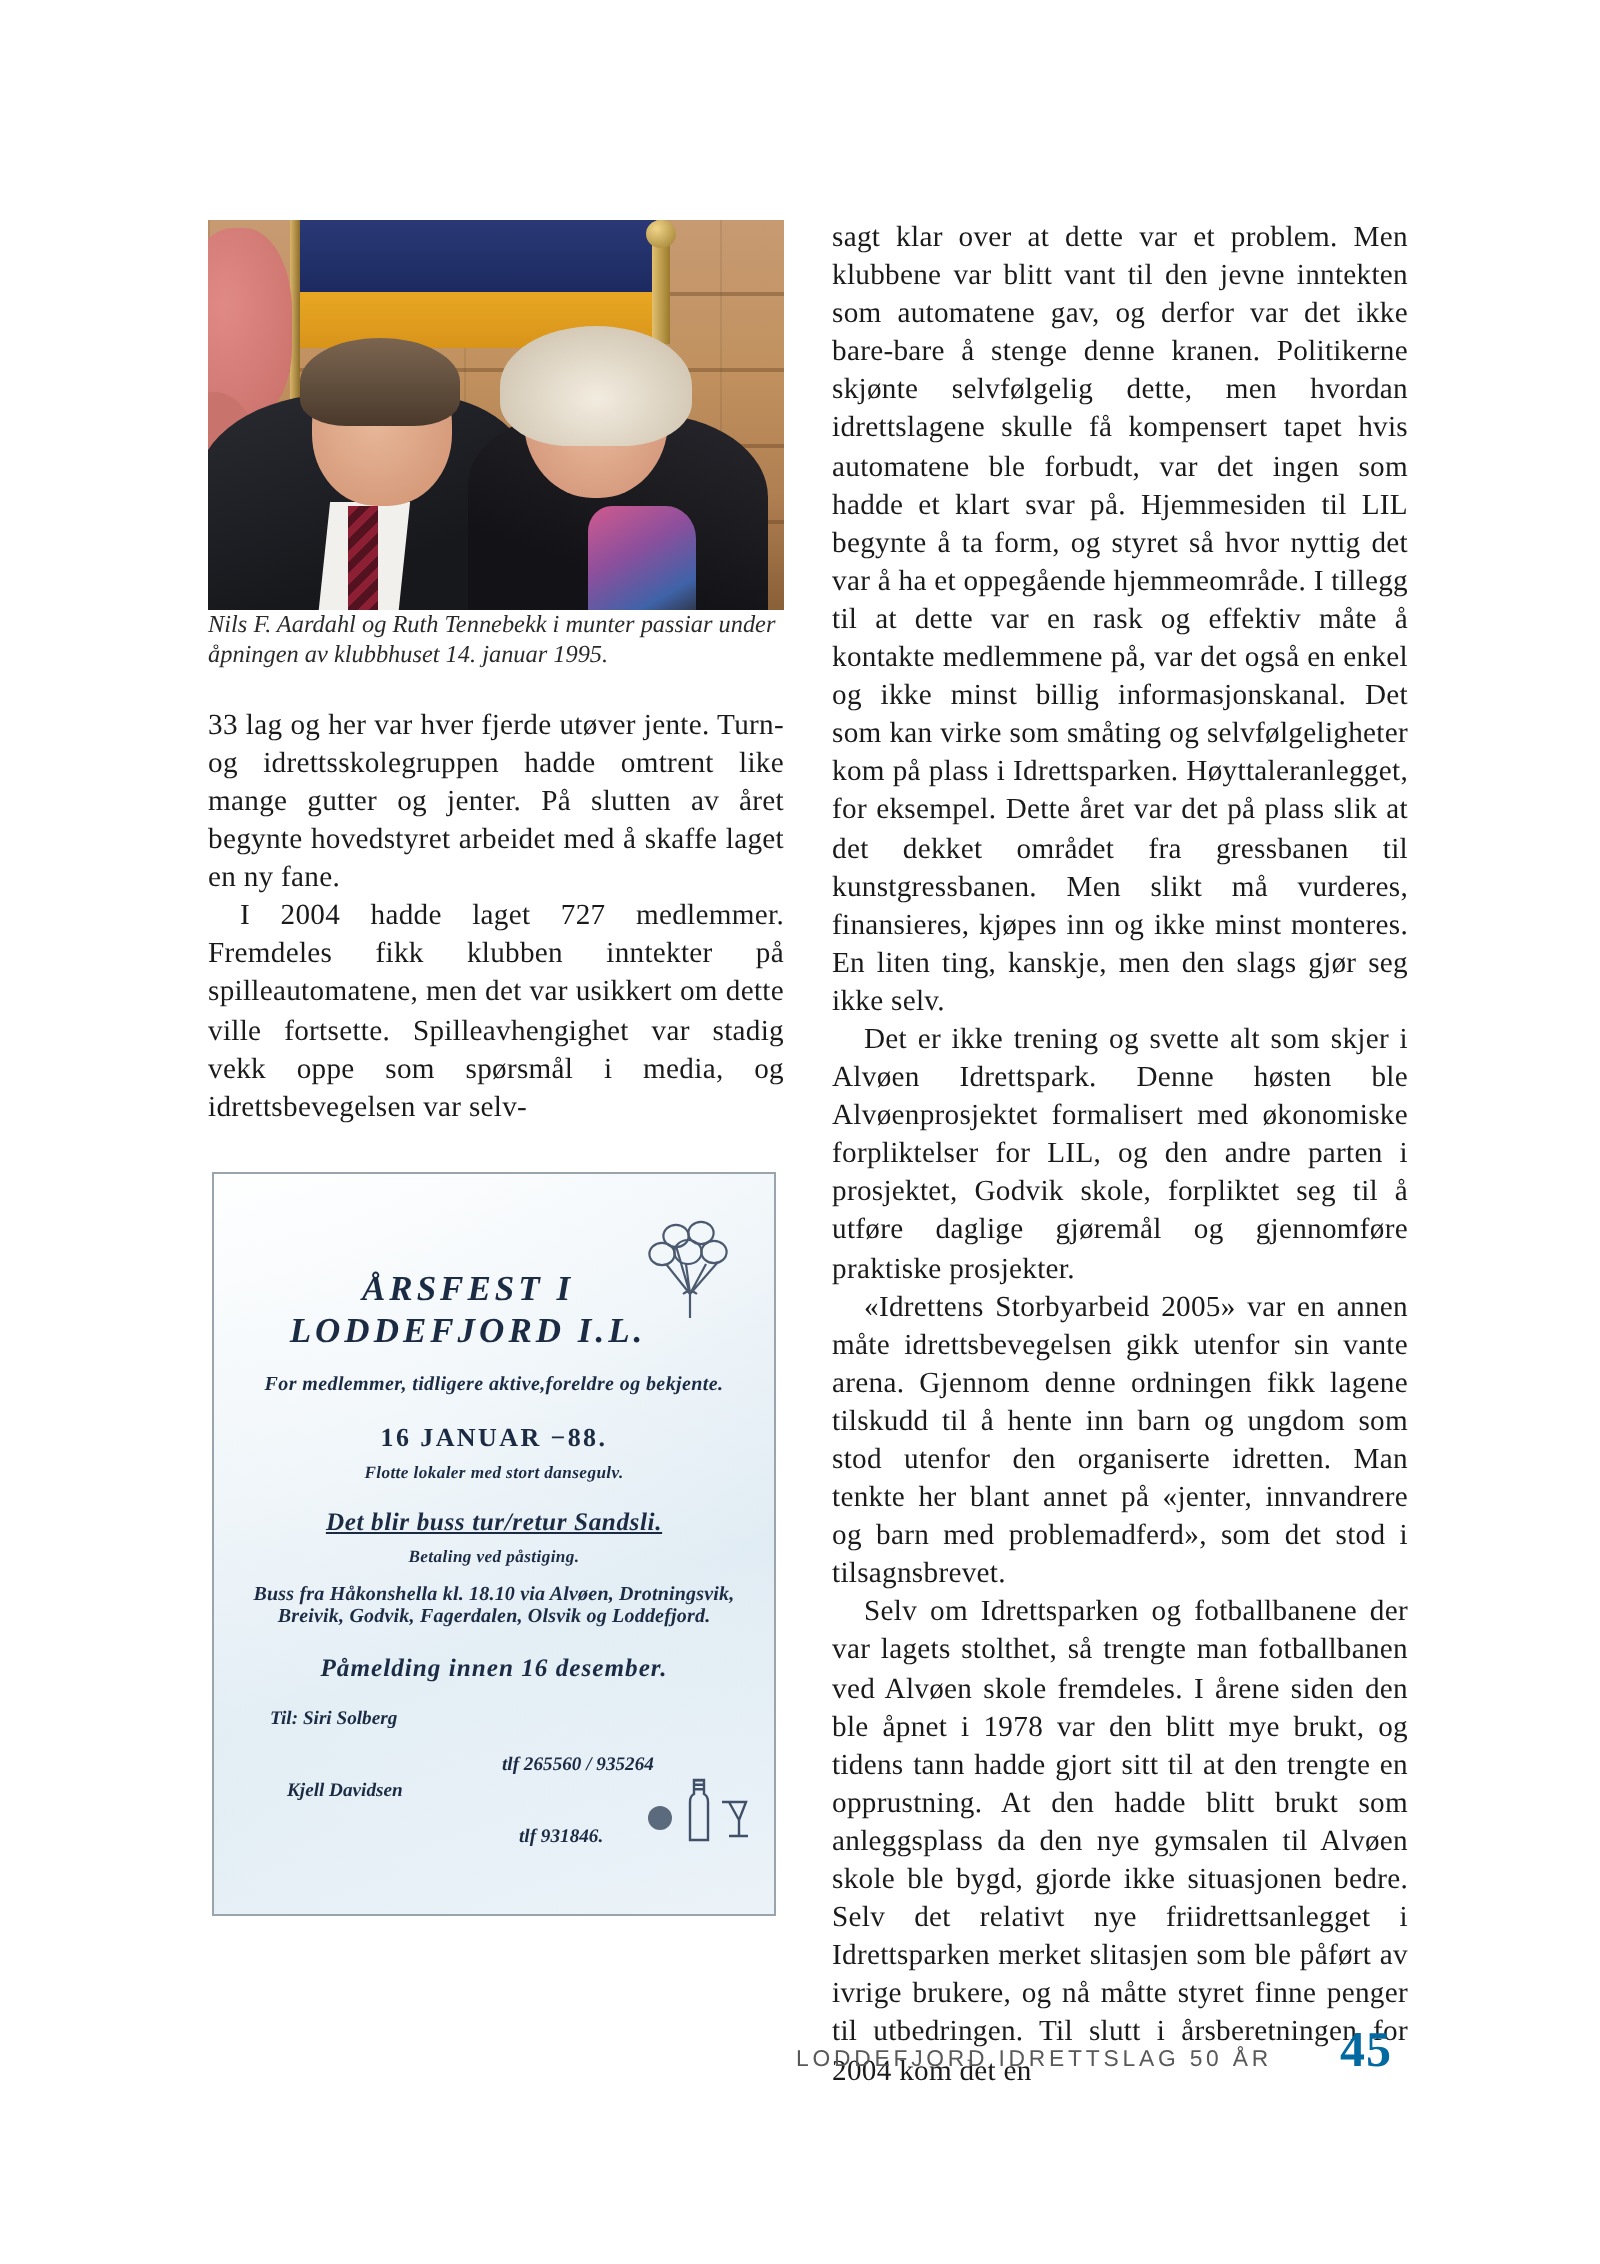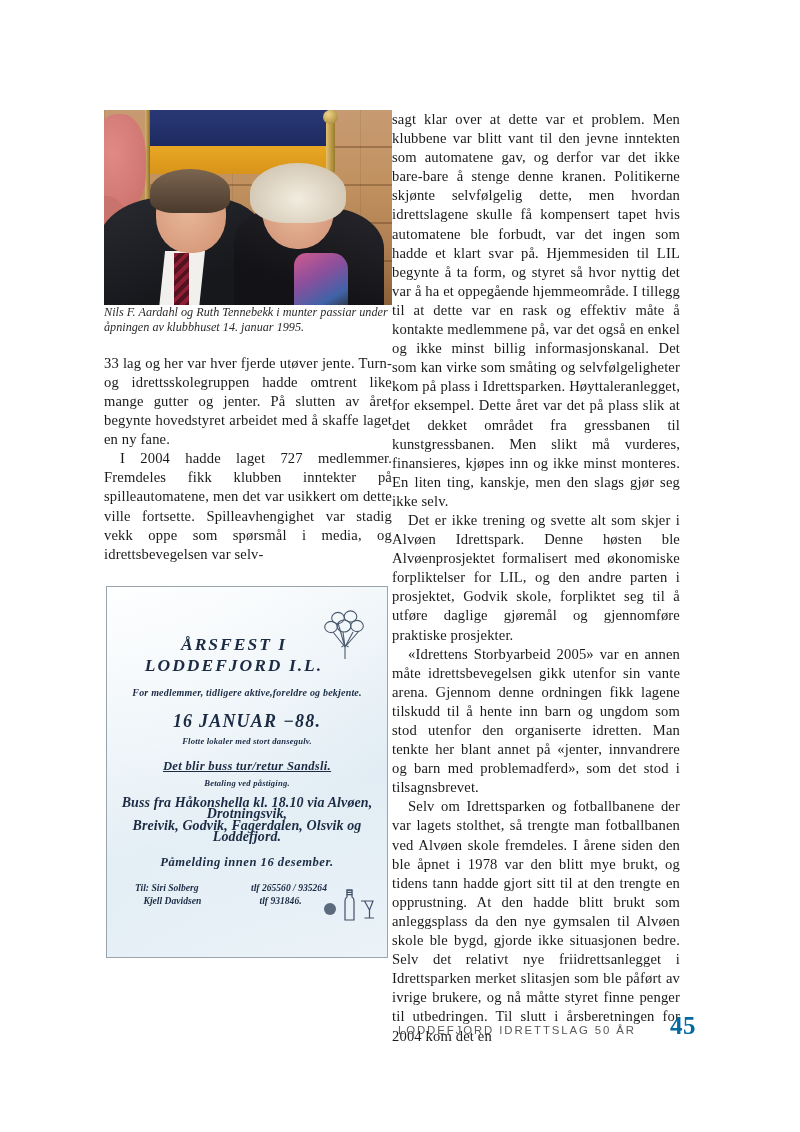--- a/index.html
+++ b/index.html
@@ -21,21 +21,21 @@
   .content{
     position:absolute;
     left:104px; top:110px;
     width:592px; height:880px;
   }
   .col{
     position:absolute; top:0;
     width:288px;
   }
   .col-left{left:0;}
-  .col-right{left:288px;}
+  .col-right{left:312px;}
 
   p.body{
     margin:0;
     font-size:14.6px;
     line-height:19.1px;
     text-align:justify;
     text-justify:inter-word;
     hyphens:manual;
     -webkit-hyphens:manual;
     letter-spacing:0.01em;
@@ -186,22 +186,22 @@
     margin:11px;
     text-align:center;
     padding-right:26px;
   }
   .p-sub{
     font-style:italic;font-weight:bold;
     font-size:10px;letter-spacing:.2px;
     margin:7px 0 0 0;
   }
   .p-date{
-    font-style:italic;font-weight:bold;
-    font-size:18px;letter-spacing:1.2px;
+    font-weight:bold;
+    font-size:13px;letter-spacing:1.2px;
     margin:13px 0 0 0;
   }
   .p-place{
     font-style:italic;font-weight:bold;
     font-size:14px;letter-spacing:.4px;
     margin:5px 0 0 0;
   }
   .p-small{
     font-style:italic;font-weight:bold;
     font-size:8.6px;letter-spacing:.2px;
@@ -218,38 +218,38 @@
     margin:9px 0 0 0;
   }
   .p-bus{
     font-style:italic;font-weight:bold;
     font-size:12.6px;letter-spacing:.3px;
     margin:13px 0 0 0;
     text-decoration:underline;
   }
   .p-buslines{
     font-style:italic;font-weight:bold;
-    font-size:14px;line-height:11.5px;letter-spacing:.1px;
+    font-size:10px;line-height:11.5px;letter-spacing:.1px;
     margin:9px 0 0 0;
     text-align:center;
   }
   .p-deadline{
     font-style:italic;font-weight:bold;
     font-size:12.6px;letter-spacing:.5px;
     margin:12px 0 0 0;
   }
   .p-contact{
     font-style:italic;font-weight:bold;
     font-size:9.6px;line-height:13px;
     margin:11px 0 0 0;
     text-align:center;
   }
   .p-contact .row{display:flex;justify-content:center;gap:10px;}
   .p-contact .nm{width:106px;text-align:left;}
-  .p-contact .tl{width:108px;text-align:left;}
+  .p-contact .tl{width:108px;text-align:left;margin-top:23px;}
   .balloons{
     position:absolute;right:18px;top:22px;
     width:46px;height:52px;
   }
   .bottleglass{
     position:absolute;right:12px;bottom:36px;
     width:52px;height:34px;
   }
 
   

